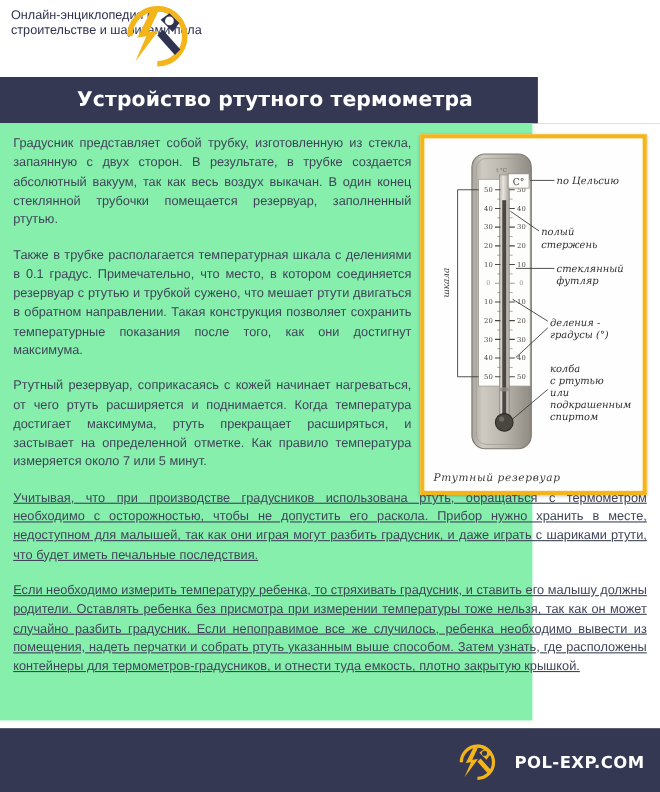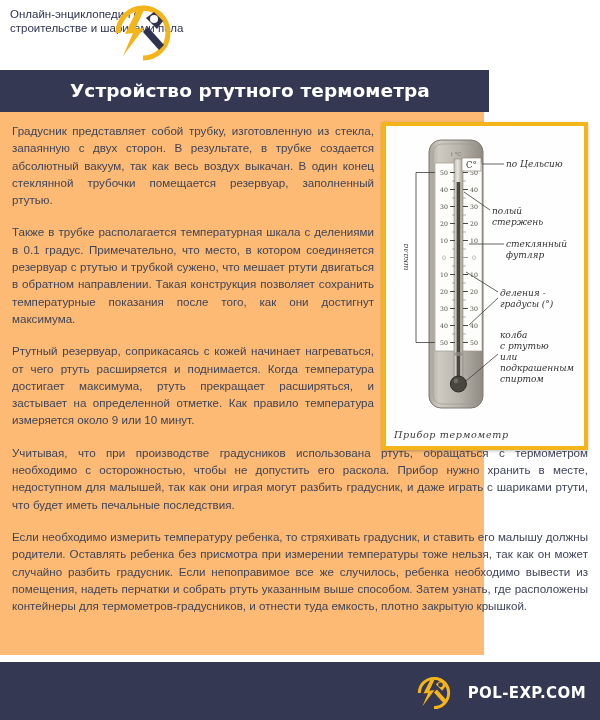--- a/index.html
+++ b/index.html
@@ -89,37 +89,38 @@
     letter-spacing: 0.1px;
     line-height: 42px;
   }
 
   
   .article {
     position: absolute;
     left: 0; top: 112px;
     width: 484px;
     height: 550px;
-    background: #fdba74;
+    background: #86efac;
     box-sizing: border-box;
     padding: 10px 6px 0 12px;
   }
   .para {
     margin: 0 0 15px 0;
     font-size: 11.6px;
     line-height: 17.3px;
     text-align: justify;
     color: #3f4459;
     font-family: "Liberation Sans", sans-serif;
   }
   .para.narrow {
     width: 362px;
   }
   .para.full {
     width: 576px;
+    text-decoration: underline;
   }
 
   
   .figure {
     position: absolute;
     left: 382px; top: 122px;
     width: 206px;
     height: 328px;
     background: #ffffff;
     border: 4px solid #f3b51a;
@@ -198,21 +199,21 @@
 
 <div class="title-band">
   <div class="title-plate">
     <h1 class="page-title">Устройство ртутного термометра</h1>
   </div>
 </div>
 
 <div class="article">
   <p class="para narrow">Градусник представляет собой трубку, изготовленную из стекла, запаянную с двух сторон. В результате, в трубке создается абсолютный вакуум, так как весь воздух выкачан. В один конец стеклянной трубочки помещается резервуар, заполненный ртутью.</p>
   <p class="para narrow">Также в трубке располагается температурная шкала с делениями в 0.1 градус. Примечательно, что место, в котором соединяется резервуар с ртутью и трубкой сужено, что мешает ртути двигаться в обратном направлении. Такая конструкция позволяет сохранить температурные показания после того, как они достигнут максимума.</p>
-  <p class="para narrow">Ртутный резервуар, соприкасаясь с кожей начинает нагреваться, от чего ртуть расширяется и поднимается. Когда температура достигает максимума, ртуть прекращает расширяться, и застывает на определенной отметке. Как правило температура измеряется около 9 или 10 минут.</p>
+  <p class="para narrow">Ртутный резервуар, соприкасаясь с кожей начинает нагреваться, от чего ртуть расширяется и поднимается. Когда температура достигает максимума, ртуть прекращает расширяться, и застывает на определенной отметке. Как правило температура измеряется около 7 или 5 минут.</p>
   <p class="para full">Учитывая, что при производстве градусников использована ртуть, обращаться с термометром необходимо с осторожностью, чтобы не допустить его раскола. Прибор нужно хранить в месте, недоступном для малышей, так как они играя могут разбить градусник, и даже играть с шариками ртути, что будет иметь печальные последствия.</p>
   <p class="para full">Если необходимо измерить температуру ребенка, то стряхивать градусник, и ставить его малышу должны родители. Оставлять ребенка без присмотра при измерении температуры тоже нельзя, так как он может случайно разбить градусник. Если непоправимое все же случилось, ребенка необходимо вывести из помещения, надеть перчатки и собрать ртуть указанным выше способом. Затем узнать, где расположены контейнеры для термометров-градусников, и отнести туда емкость, плотно закрытую крышкой.</p>
 </div>
 
 <div class="figure">
   <div class="figure-inner">
     <svg class="fig-svg" width="198" height="320" viewBox="0 0 198 320">
       <defs>
         <linearGradient id="caseGrad" x1="0" y1="0" x2="1" y2="0">
           <stop offset="0%" stop-color="#a8a49c"></stop>
@@ -348,21 +349,21 @@
 
         <text x="106" y="88"><tspan x="106" dy="0">полый</tspan><tspan x="106" dy="11">стержень</tspan></text>
 
         <text x="120" y="121"><tspan x="120" dy="0">стеклянный</tspan><tspan x="120" dy="11">футляр</tspan></text>
 
         <text x="114" y="170"><tspan x="114" dy="0">деления -</tspan><tspan x="114" dy="11">градусы (°)</tspan></text>
 
         <text x="114" y="212"><tspan x="114" dy="0">колба</tspan><tspan x="114" dy="11">с ртутью</tspan><tspan x="114" dy="11">или</tspan><tspan x="114" dy="11">подкрашенным</tspan><tspan x="114" dy="11">спиртом</tspan></text>
       </g>
     </svg>
-    <div class="fig-caption">Прибор термометр</div>
+    <div class="fig-caption">Ртутный резервуар</div>
   </div>
 </div>
 
 <div class="footer-sep"></div>
 <div class="footer-bar">
   <div class="footer-brand">
     <svg class="footer-mark" viewBox="0 0 66 58">
       <path d="M8 29 a25 25 0 1 1 25 25" fill="none" stroke="#f3b51a" stroke-width="5"></path>
       <path d="M33 4 a25 25 0 0 1 20 10" fill="none" stroke="#f3b51a" stroke-width="5"></path>
       <polygon points="27,6 15,30 23,29 13,52 34,24 25,25 34,6" fill="#f3b51a"></polygon>

